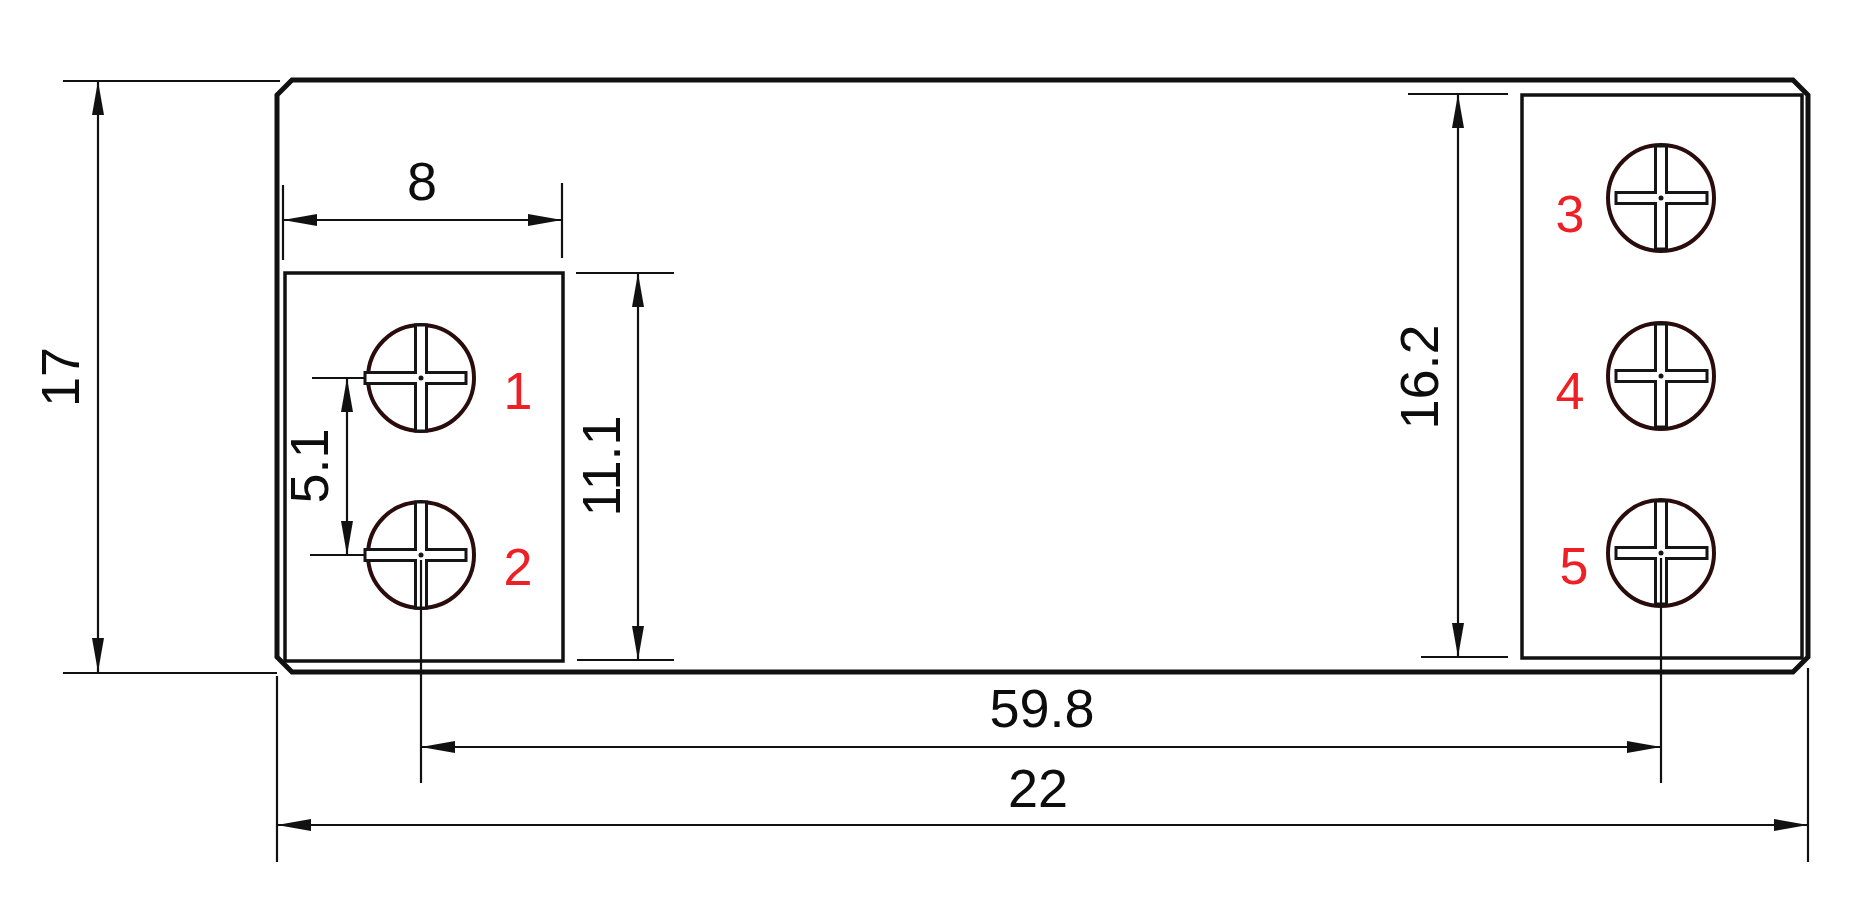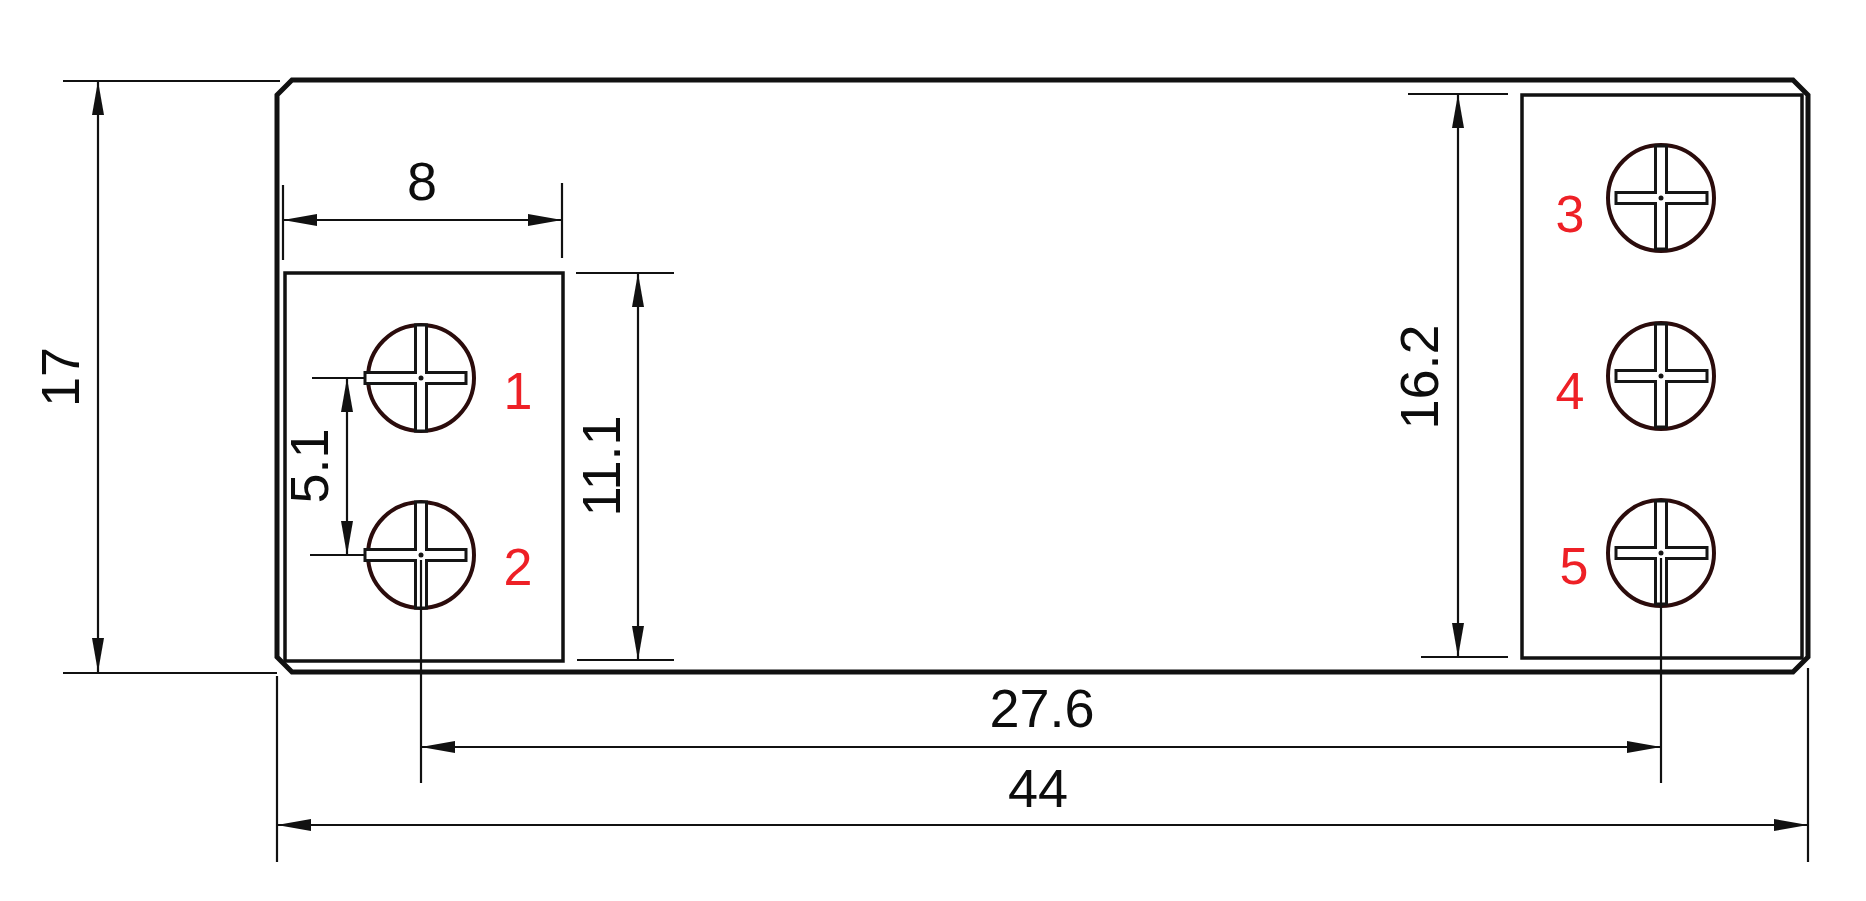--- a/index.html
+++ b/index.html
@@ -119,22 +119,22 @@
       <polygon class="arrow" points="421,747 455,741 455,753"></polygon>
       <polygon class="arrow" points="1661,747 1627,741 1627,753"></polygon>
     </g>
   </svg>
 
   <span class="dim rot" style="left:60px;  top:377px;">17</span>
   <span class="dim" style="left:422px; top:181px;">8</span>
   <span class="dim rot" style="left:309px; top:466px;">5.1</span>
   <span class="dim rot" style="left:601px; top:466px;">11.1</span>
   <span class="dim rot" style="left:1419px;top:377px;">16.2</span>
-  <span class="dim" style="left:1042px;top:708px;">27.6</span>
-  <span class="dim" style="left:1038px;top:788px;">44</span>
+  <span class="dim" style="left:1042px;top:708px;">59.8</span>
+  <span class="dim" style="left:1038px;top:788px;">22</span>
 
   <span class="tlabel" style="left:518px; top:391px;">1</span>
   <span class="tlabel" style="left:518px; top:567px;">2</span>
   <span class="tlabel" style="left:1570px;top:214px;">3</span>
   <span class="tlabel" style="left:1570px;top:391px;">4</span>
   <span class="tlabel" style="left:1574px;top:566px;">5</span>
 
 </div>
 
 </body></html>

